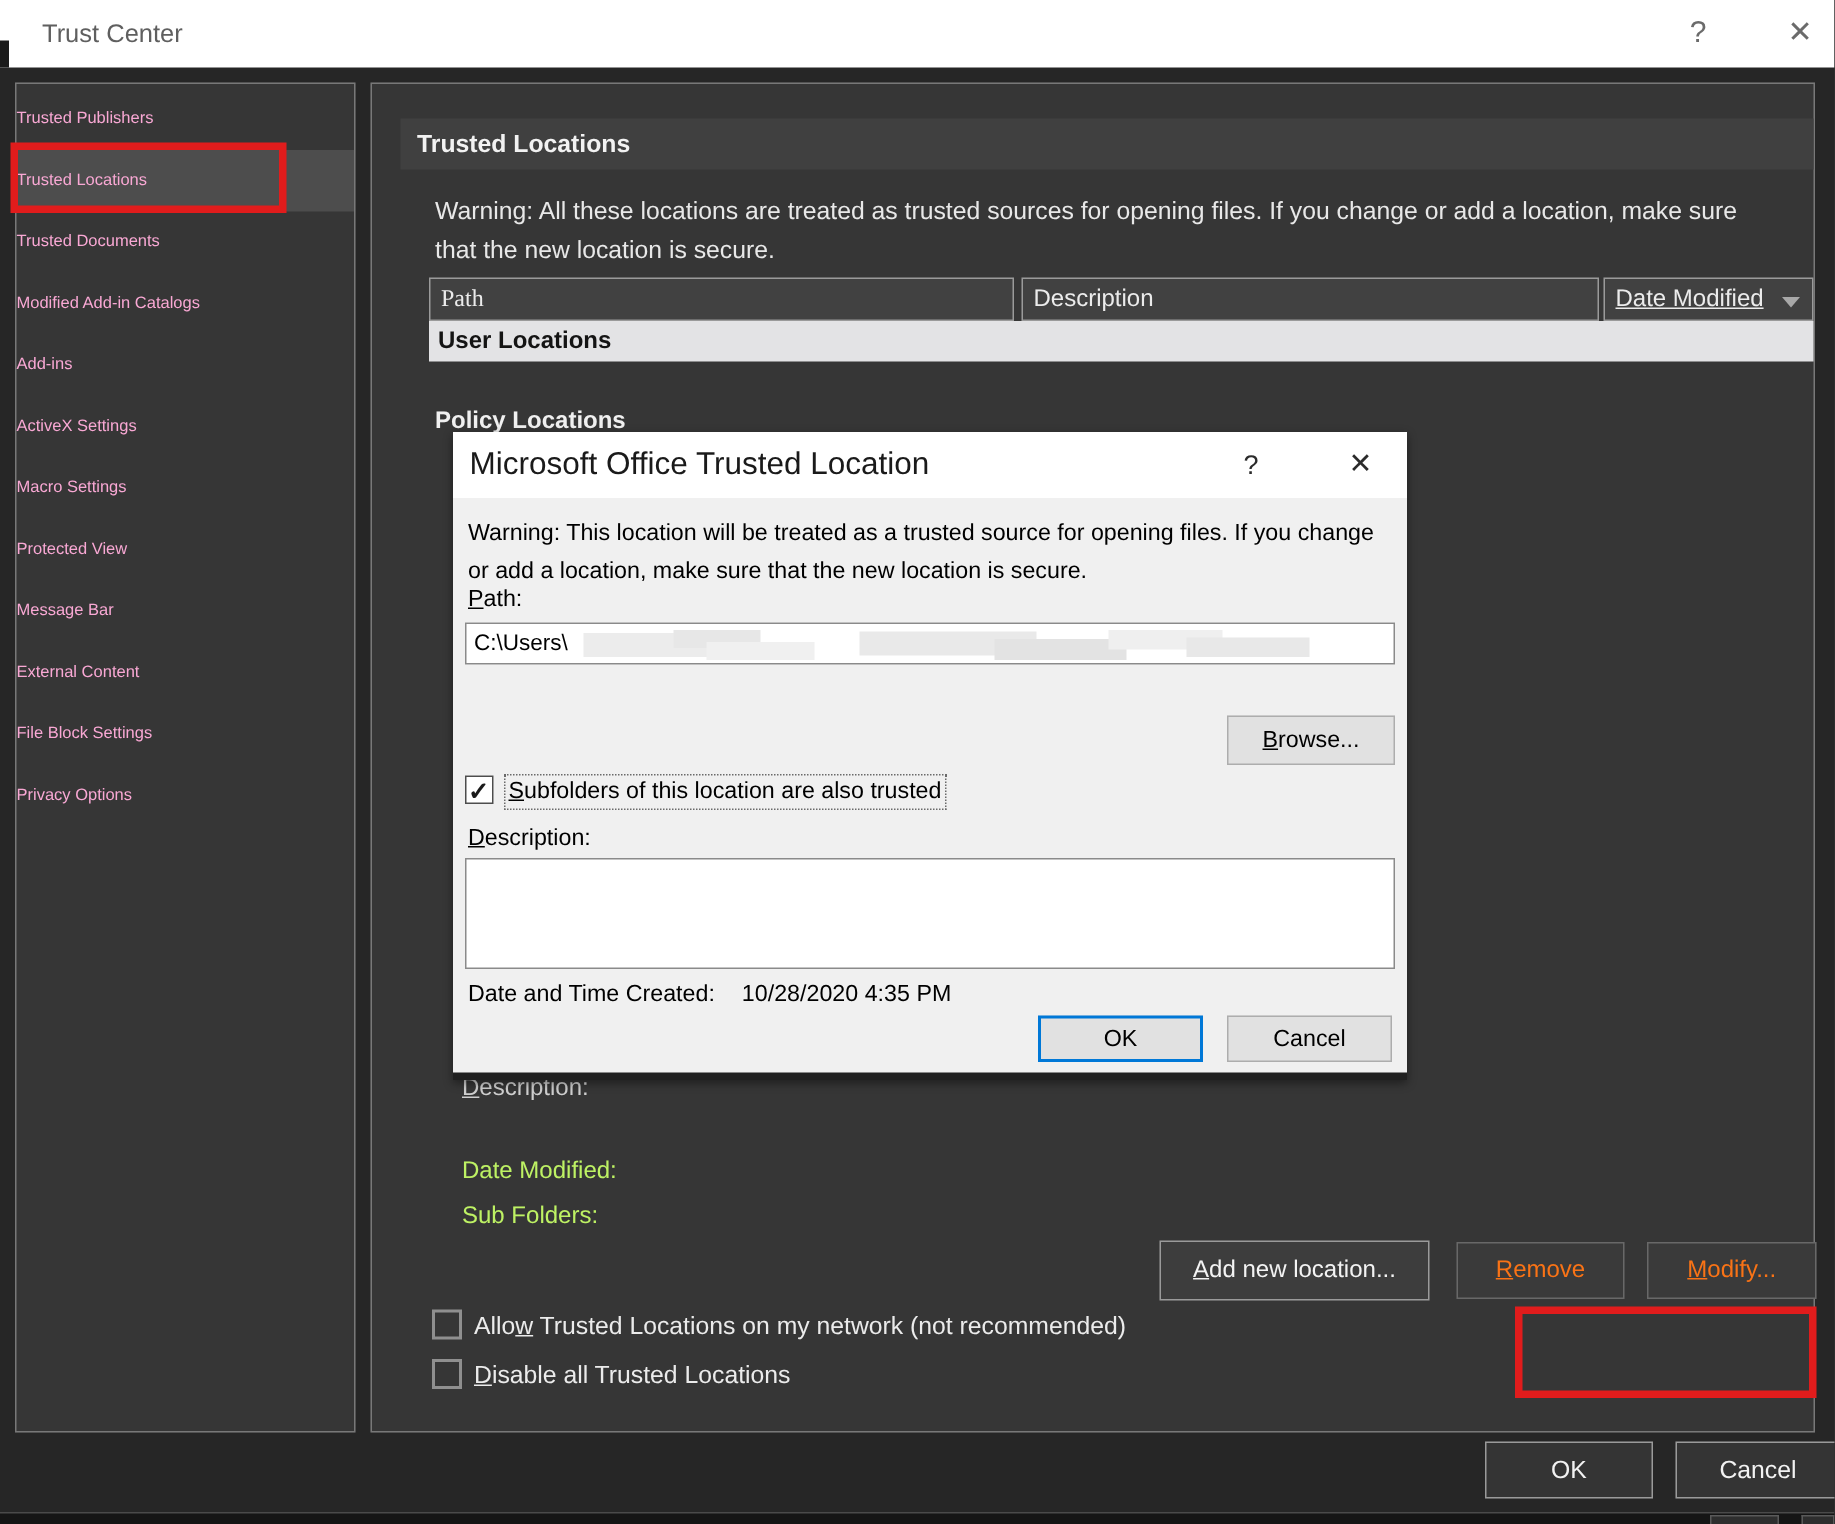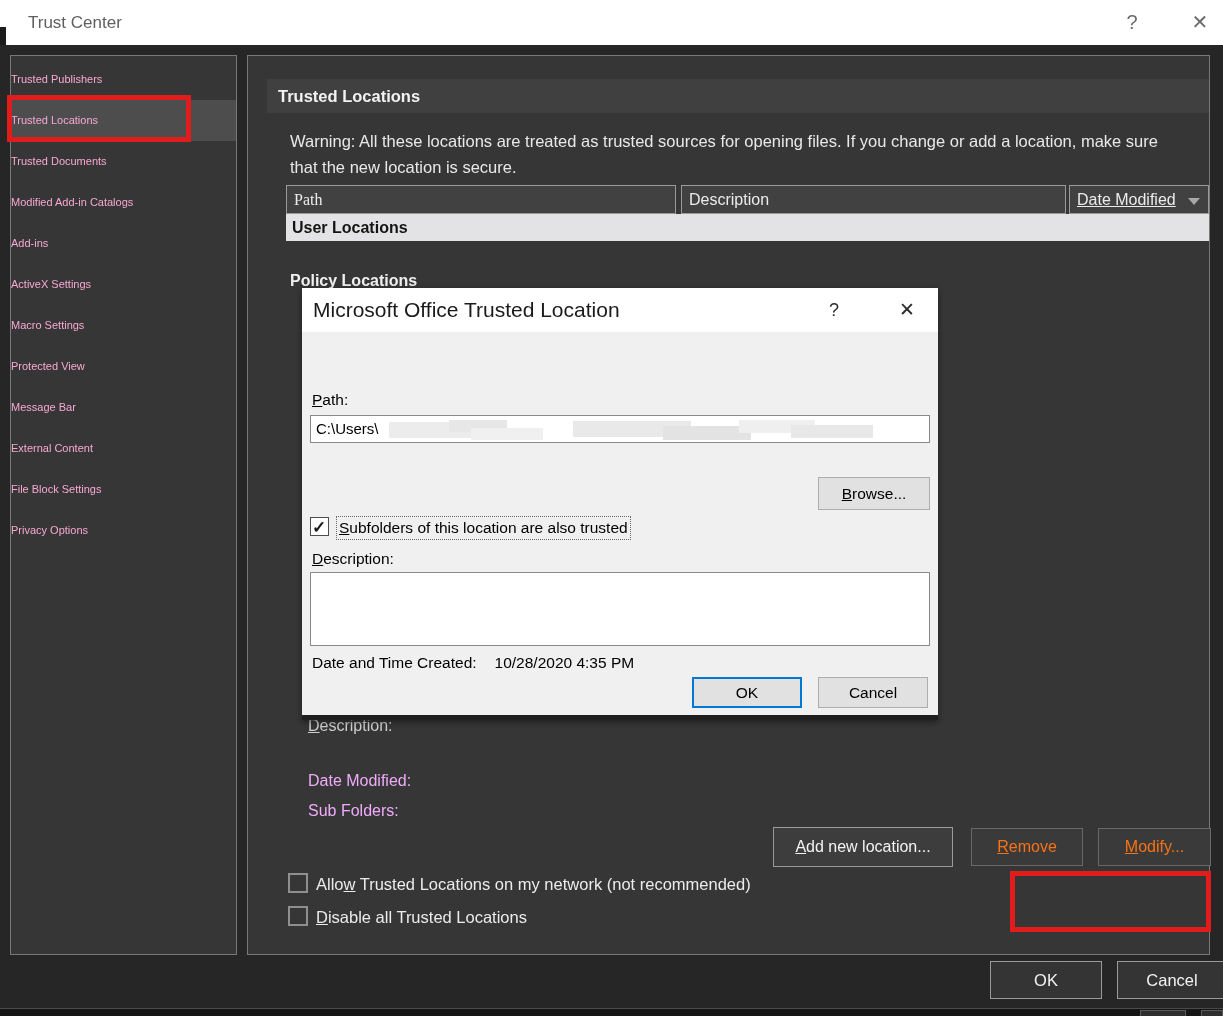--- a/index.html
+++ b/index.html
@@ -75,21 +75,21 @@
   }
   .group-row {
     position:absolute; left:38px; top:158px; width:923px; height:27px;
     background:#e3e3e5; color:#141414; font-weight:bold; font-size:16px;
     line-height:27px; padding-left:6px;
   }
   .policy-label {
     position:absolute; left:42px; top:216px; color:#f0f0f0;
     font-weight:bold; font-size:16px;
   }
-  .detail-label { position:absolute; color:#f0abfc; font-size:16px; }
+  .detail-label { position:absolute; color:#bef264; font-size:16px; }
   .lbl-desc  { left:60px; top:661px; color:#cfcfcf; }
   .lbl-date  { left:60px; top:716px; }
   .lbl-sub   { left:60px; top:746px; }
 
   .dark-btn {
     position:absolute; background:#3d3d3d; border:1px solid #9a9a9a;
     color:#f3f3f3; font-size:16px; text-align:center; cursor:pointer;
     font-family:"Liberation Sans", sans-serif;
   }
   .dark-btn:disabled, .dark-btn.disabled {
@@ -262,20 +262,21 @@
   <div class="artifact artifact-2" style="top:1px;position:absolute;left:1201px;"></div>
 </div>
 
 <div class="dialog">
   <div class="dlg-titlebar">
     <span class="dlg-title">Microsoft Office Trusted Location</span>
     <span class="dlg-tb-btn dlg-help">?</span>
     <span class="dlg-tb-btn dlg-close">✕</span>
   </div>
   <div class="dlg-body">
+    <div class="dlg-warning">Warning: This location will be treated as a trusted source for opening files. If you change or add a location, make sure that the new location is secure.</div>
     <div class="dlg-path-label"><u>P</u>ath:</div>
     <div class="dlg-path-input">
       <span>C:\Users\</span>
       <span class="blur-seg" style="left:78px;top:6px;width:86px;height:16px;background:#ececec;"></span>
       <span class="blur-seg" style="left:138px;top:4px;width:58px;height:12px;background:#e7e7e7;"></span>
       <span class="blur-seg" style="left:160px;top:12px;width:72px;height:12px;background:#f0f0f0;"></span>
       <span class="blur-seg" style="left:262px;top:5px;width:118px;height:16px;background:#e9e9e9;"></span>
       <span class="blur-seg" style="left:352px;top:10px;width:88px;height:14px;background:#e3e3e3;"></span>
       <span class="blur-seg" style="left:428px;top:4px;width:76px;height:13px;background:#efefef;"></span>
       <span class="blur-seg" style="left:480px;top:9px;width:82px;height:13px;background:#e8e8e8;"></span>

